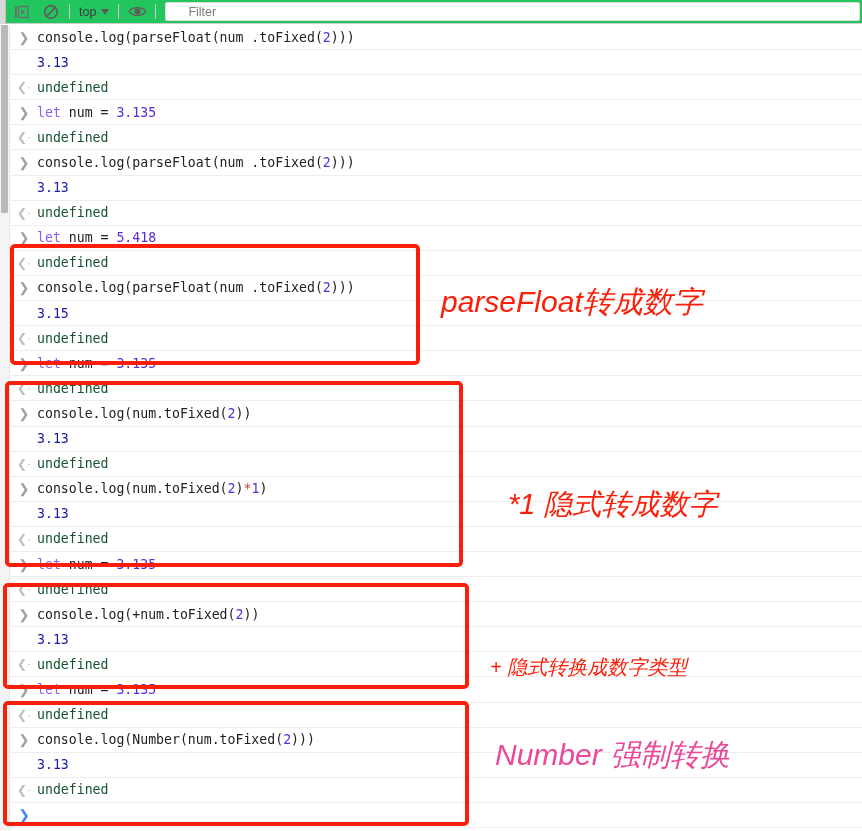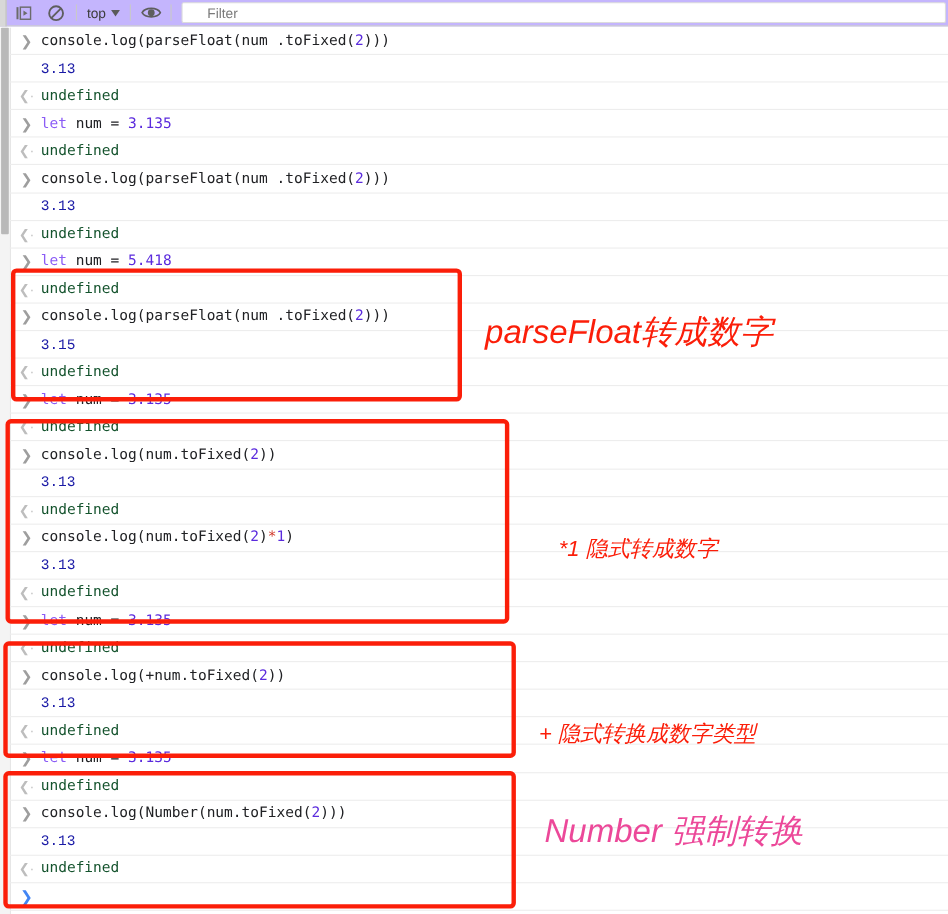--- a/index.html
+++ b/index.html
@@ -14,21 +14,21 @@
     overflow: hidden;
     position: relative;
   }
 
   
   .toolbar {
     position: absolute;
     left: 0; top: 0;
     width: 862px;
     height: 24px;
-    background: #c4b5fd;
+    background: #22c55e;
     border-bottom: 1px solid #cdcdcd;
     display: flex;
     align-items: center;
     box-sizing: border-box;
   }
   .tb-edge {
     width: 5px;
     height: 24px;
     background: #d8d8d8;
     border-right: 1px solid #c0c0c0;
@@ -135,21 +135,21 @@
     font-size: 13px;
     line-height: 1;
   }
   .gut.in  { color: #9e9e9e; }
   .gut.out { color: #bdbdbd; font-size: 12px; }
   .gut.prompt-active { color: #4285f4; font-size: 14px; }
 
   .code { color: #202124; }
   .kw2 { color: #8b5cf6; }
   .num2{ color: #5b2bdd; }
-  .res { color: #1a1aa6; font-family: Liberation Mono, monospace; }
+  .res { color: #1a1aa6; }
   .undef { color: #14532d; }
   .op-star { color: #d13b2e; }
 
   
   .redbox {
     position: absolute;
     border: 4px solid #fb1e09;
     border-radius: 5px;
     box-sizing: border-box;
     pointer-events: none;
@@ -247,17 +247,17 @@
       <div class="row"><span class="gut out">❮·</span><span><span class="undef">undefined</span></span></div>
       <div class="row"><span class="gut prompt-active">❯</span><span></span></div>
     </div>
 
   <div id="annot-layer">
       <div class="redbox" style="left: 10px; top: 219px; width: 410px; height: 121px; border-color: rgb(251, 30, 9);"></div>
       <div class="redbox" style="left: 5px; top: 356px; width: 458px; height: 186px; border-color: rgb(251, 30, 9);"></div>
       <div class="redbox" style="left: 3px; top: 558px; width: 466px; height: 106px; border-color: rgb(251, 30, 9);"></div>
       <div class="redbox" style="left: 3px; top: 676px; width: 466px; height: 125px; border-color: rgb(251, 30, 9);"></div>
       <div class="redlabel" style="left: 441px; top: 257px; font-size: 30px; color: rgb(251, 30, 9);">parseFloat转成数字</div>
-      <div class="redlabel" style="left: 508px; top: 460px; font-size: 20px; color: rgb(251, 30, 9);">*1 隐式转成数字</div>
+      <div class="redlabel" style="left: 508px; top: 460px; font-size: 29px; color: rgb(251, 30, 9);">*1 隐式转成数字</div>
       <div class="redlabel" style="left: 490px; top: 605px; font-size: 20px; color: rgb(251, 30, 9); margin-top: 24px;">+ 隐式转换成数字类型</div>
       <div class="redlabel" style="left: 495px; top: 710px; font-size: 30px; color: #ec4899;">Number 强制转换</div>
     </div>
 </div>
 
 </body></html>

